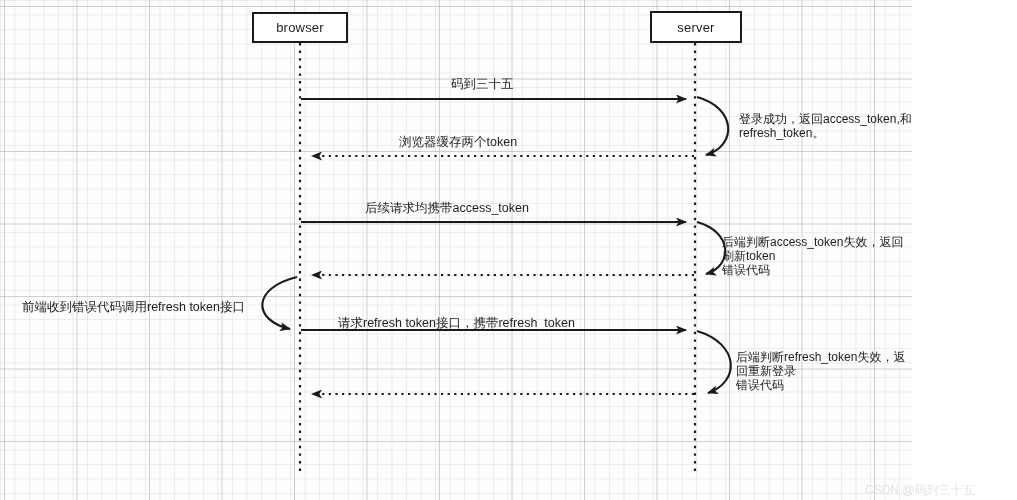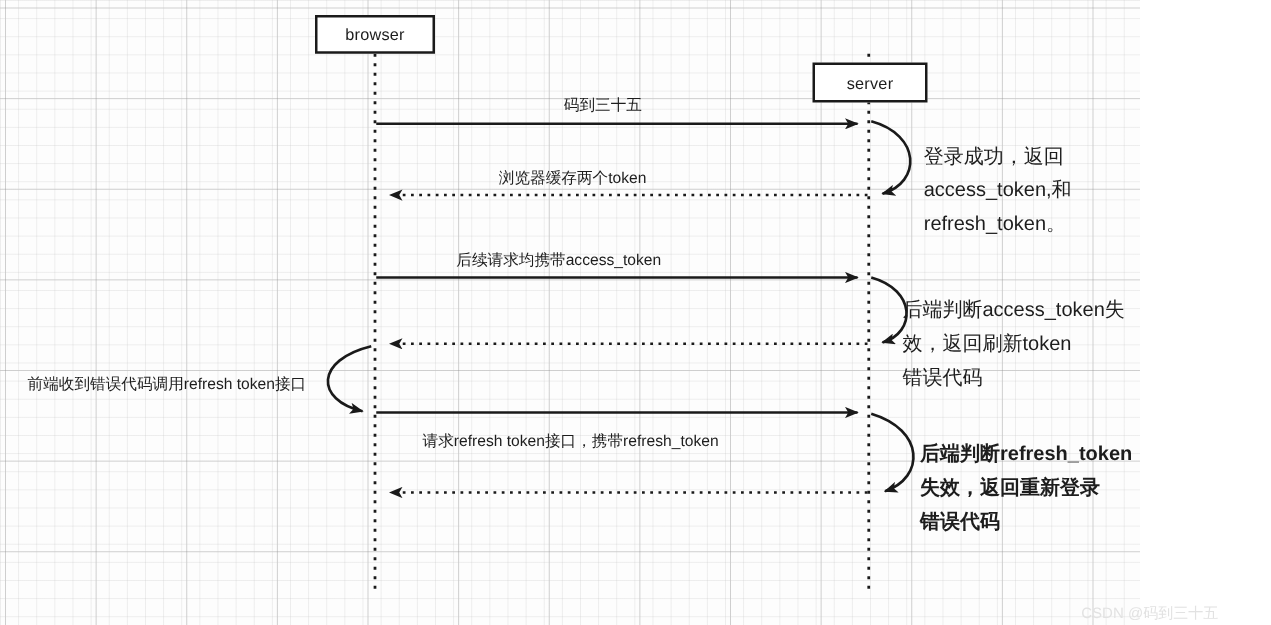--- a/index.html
+++ b/index.html
@@ -31,35 +31,35 @@
   .actor-box{
     position:absolute;
     background:#ffffff;
     border:2px solid #1a1a1a;
     box-sizing:border-box;
     display:flex;align-items:center;justify-content:center;
     font-size:13px;color:#1d1d1d;
     letter-spacing:.2px;
   }
   #actor-browser{left:252px;top:12px;width:96px;height:31px;}
-  #actor-server{left:650px;top:11px;width:92px;height:32px;margin-top:39px;}
+  #actor-server{left:650px;top:11px;width:92px;height:32px;}
 
   
   .msg-label{
     position:absolute;
     font-size:12.5px;
     color:#1d1d1d;
     white-space:nowrap;
     line-height:17px;
   }
   .note-label{
     position:absolute;
-    font-size:16px;
+    font-size:12px;
     color:#1d1d1d;
-    line-height:27px;
+    line-height:14px;
     white-space:pre-line;
   }
 
   
   #wm-jiyun{
     position:absolute;left:44px;top:198px;
     font-size:36px;font-weight:bold;
     color:#cfe0cd;
     letter-spacing:2px;
     user-select:none;
@@ -123,21 +123,21 @@
 
   <div class="msg-label" style="left:399px;top:134px;">浏览器缓存两个token</div>
 
   <div class="msg-label" style="left:365px;top:200px;">后续请求均携带access_token</div>
 
   <div class="note-label" style="left:722px;top:235px;">后端判断access_token失效，返回刷新token
 错误代码</div>
 
   <div class="msg-label" style="left:22px;top:299px;">前端收到错误代码调用refresh token接口</div>
 
-  <div class="msg-label" style="left:338px;top:315px;margin-top:30px;">请求refresh token接口，携带refresh_token</div>
+  <div class="msg-label" style="left:338px;top:315px;">请求refresh token接口，携带refresh_token</div>
 
-  <div class="note-label" style="left:736px;top:350px;font-weight:bold;">后端判断refresh_token失效，返回重新登录
+  <div class="note-label" style="left:736px;top:350px;">后端判断refresh_token失效，返回重新登录
 错误代码</div>
 
 
   <div id="wm-csdn">CSDN @码到三十五</div>
 
 </div>
 
 </body></html>

